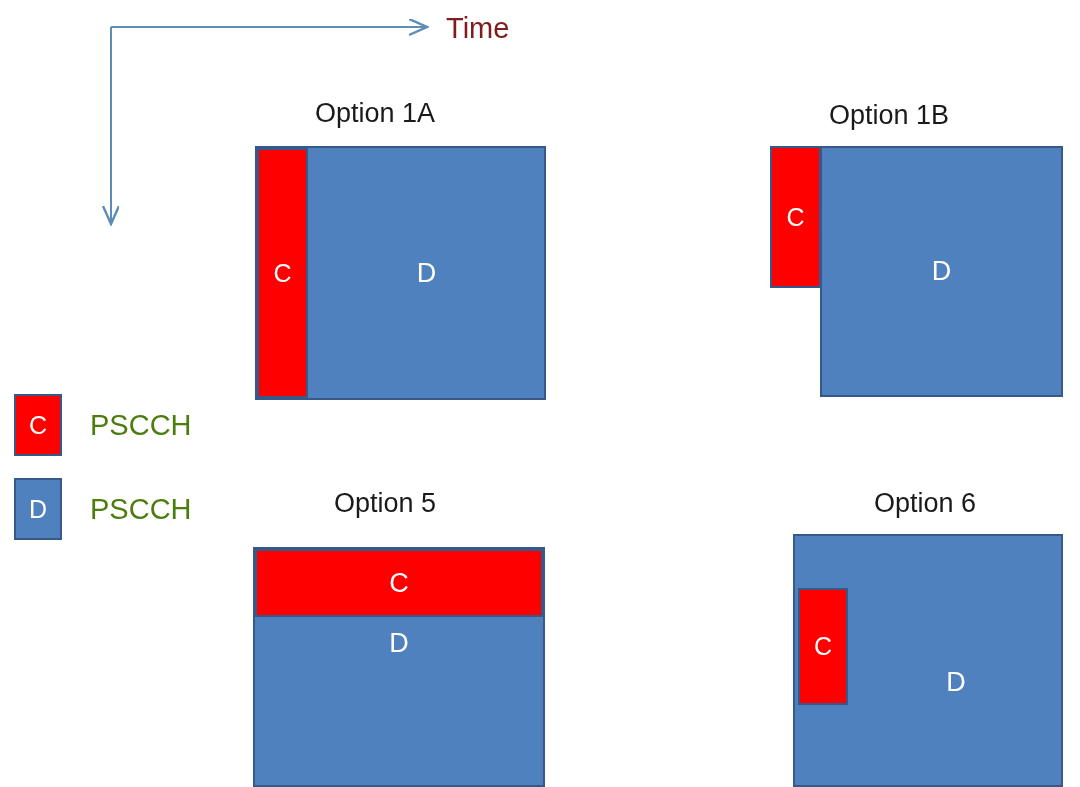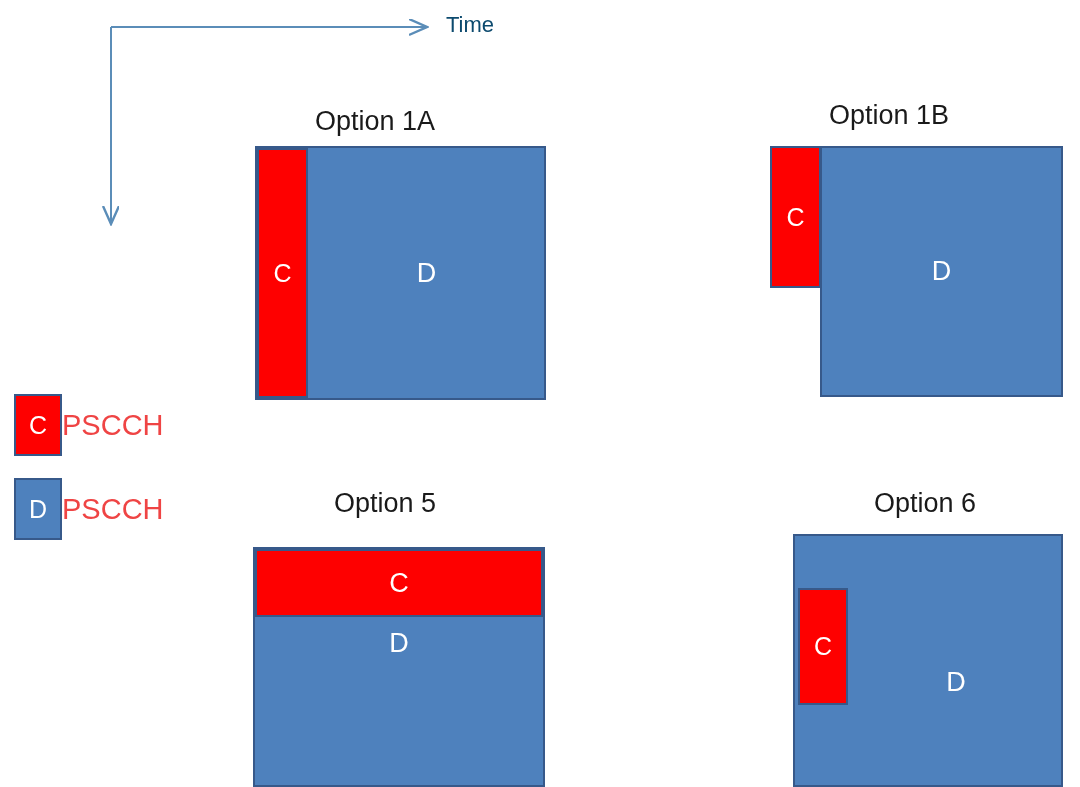--- a/index.html
+++ b/index.html
@@ -26,22 +26,22 @@
     left: 0;
     top: 0;
     width: 1080px;
     height: 787px;
     pointer-events: none;
   }
 
   
   .axis-label {
     position: absolute;
-    font-size: 22px;
-    color: #0c4a6e;
+    font-size: 29px;
+    color: #7f1d1d;
     white-space: nowrap;
     line-height: 1;
   }
   .option-title {
     position: absolute;
     font-size: 27px;
     color: #1a1a1a;
     white-space: nowrap;
     line-height: 1;
     text-align: center;
@@ -87,22 +87,23 @@
     justify-content: center;
   }
   .legend-swatch.red  { background: #FE0000; }
   .legend-swatch.blue { background: #4E81BD; }
   .legend-swatch span {
     color: #ffffff;
     font-size: 25px;
     line-height: 1;
   }
   .legend-text {
+    margin-left: 28px;
     font-size: 29px;
-    color: #ef4444;
+    color: #4d7c0f;
     white-space: nowrap;
     line-height: 1;
   }
 </style>
 </head>
 <body>
 
 <div id="canvas">
 
   <svg class="axis-svg" viewBox="0 0 1080 787" xmlns="http://www.w3.org/2000/svg">
@@ -125,21 +126,21 @@
   </div>
 
   <div class="legend-row" style="left:14px; top:478px;">
     <div class="legend-swatch blue">
       <span>D</span>
     </div>
     <div class="legend-text">PSCCH</div>
   </div>
 
   <div id="options-layer">
-      <div class="option-title" style="left: 225px; top: 108px; width: 300px;">Option 1A</div>
+      <div class="option-title" style="left: 225px; top: 100px; width: 300px;">Option 1A</div>
       <div class="blk blk-d" style="left: 255px; top: 146px; width: 291px; height: 254px; z-index: 2;">
         <span class="blk-label" style="transform: translateX(26px);">D</span>
       </div>
       <div class="blk blk-c" style="left: 257px; top: 148px; width: 51px; height: 250px; z-index: 3;">
         <span class="blk-label small">C</span>
       </div>
       <div class="option-title" style="left: 739px; top: 102px; width: 300px;">Option 1B</div>
       <div class="blk blk-d" style="left: 820px; top: 146px; width: 243px; height: 251px; z-index: 2;">
         <span class="blk-label" style="transform: translateY(0px);">D</span>
       </div>

